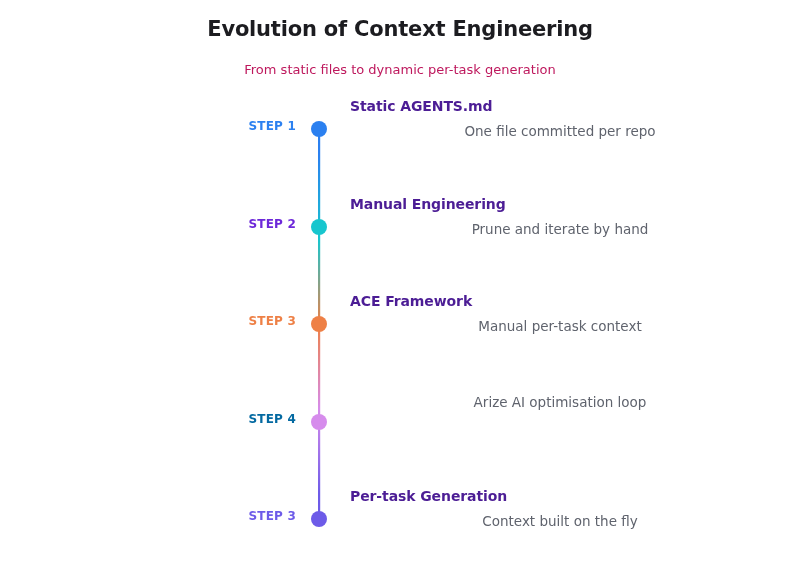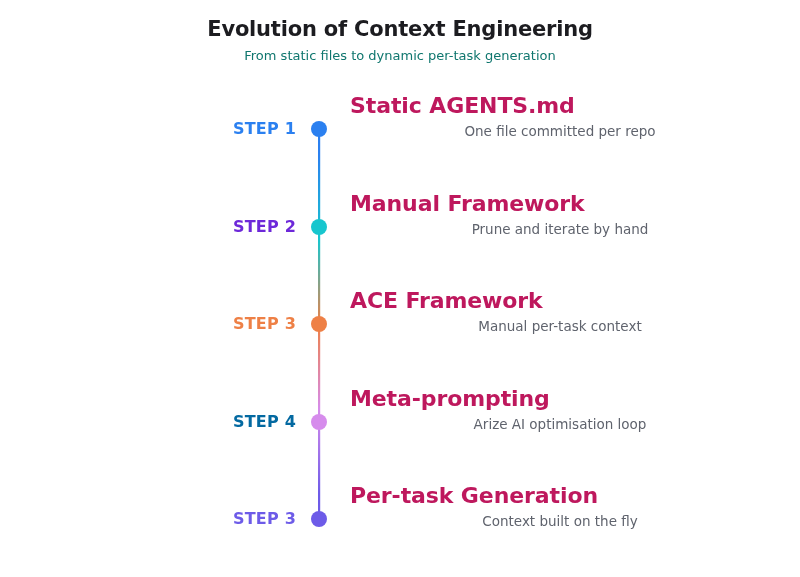--- a/index.html
+++ b/index.html
@@ -27,23 +27,23 @@
   #page-title {
     font-size: 21px;
     font-weight: bold;
     color: #1c1c20;
     letter-spacing: -0.2px;
     line-height: 26px;
   }
   #page-subtitle {
     font-size: 13px;
     font-weight: normal;
-    color: #0f766e;
+    color: #be185d;
     line-height: 20px;
-    margin-top: 4px;
+    margin-top: 18px;
   }
 
   
   #timeline {
     position: absolute;
     left: 0;
     top: 0;
     width: 800px;
     height: 577px;
   }
@@ -61,21 +61,21 @@
     left: 0;
     width: 800px;
     height: 0;
   }
 
   
   .step-label {
     position: absolute;
     right: 504px;           
     top: -10px;
-    font-size: 16px;
+    font-size: 12px;
     font-weight: bold;
     letter-spacing: 0.2px;
     white-space: nowrap;
     text-align: left;
   }
 
   
   .step-dot {
     position: absolute;
     left: 311px;
@@ -86,23 +86,23 @@
   }
 
   
   .step-text {
     position: absolute;
     left: 350px;
     top: -34px;
     width: 420px;
   }
   .step-heading {
-    font-size: 22px;
+    font-size: 14px;
     font-weight: bold;
-    color: #be185d;
+    color: #4c1d95;
     line-height: 22px;
     letter-spacing: -0.1px;
     white-space: nowrap;
   }
   .step-desc {
     font-size: 13.5px;
     font-weight: normal;
     color: #5f636d;
     line-height: 20px;
     margin-top: 4px;
@@ -141,39 +141,38 @@
     <div class="step-text">
       <div class="step-heading">Static AGENTS.md</div>
       <div class="step-desc">One file committed per repo</div>
     </div>
   </div>
 
   <div class="step-row" style="top:227px;">
     <div class="step-label" style="color:#6d28d9;">STEP 2</div>
     <div class="step-dot" style="background:#17C6CE;"></div>
     <div class="step-text">
-      <div class="step-heading">Manual Framework</div>
+      <div class="step-heading">Manual Engineering</div>
       <div class="step-desc">Prune and iterate by hand</div>
     </div>
   </div>
 
   <div class="step-row" style="top:324px;">
     <div class="step-label" style="color:#EE8046;">STEP 3</div>
     <div class="step-dot" style="background:#EE8046;"></div>
     <div class="step-text">
       <div class="step-heading">ACE Framework</div>
       <div class="step-desc">Manual per-task context</div>
     </div>
   </div>
 
   <div class="step-row" style="top:422px;">
     <div class="step-label" style="color:#0369a1;">STEP 4</div>
     <div class="step-dot" style="background:#D68CEC;"></div>
     <div class="step-text">
-      <div class="step-heading">Meta-prompting</div>
       <div class="step-desc">Arize AI optimisation loop</div>
     </div>
   </div>
 
   <div class="step-row" style="top:519px;">
     <div class="step-label" style="color:#6D5BE8;">STEP 3</div>
     <div class="step-dot" style="background:#6D5BE8;"></div>
     <div class="step-text">
       <div class="step-heading">Per-task Generation</div>
       <div class="step-desc">Context built on the fly</div>

